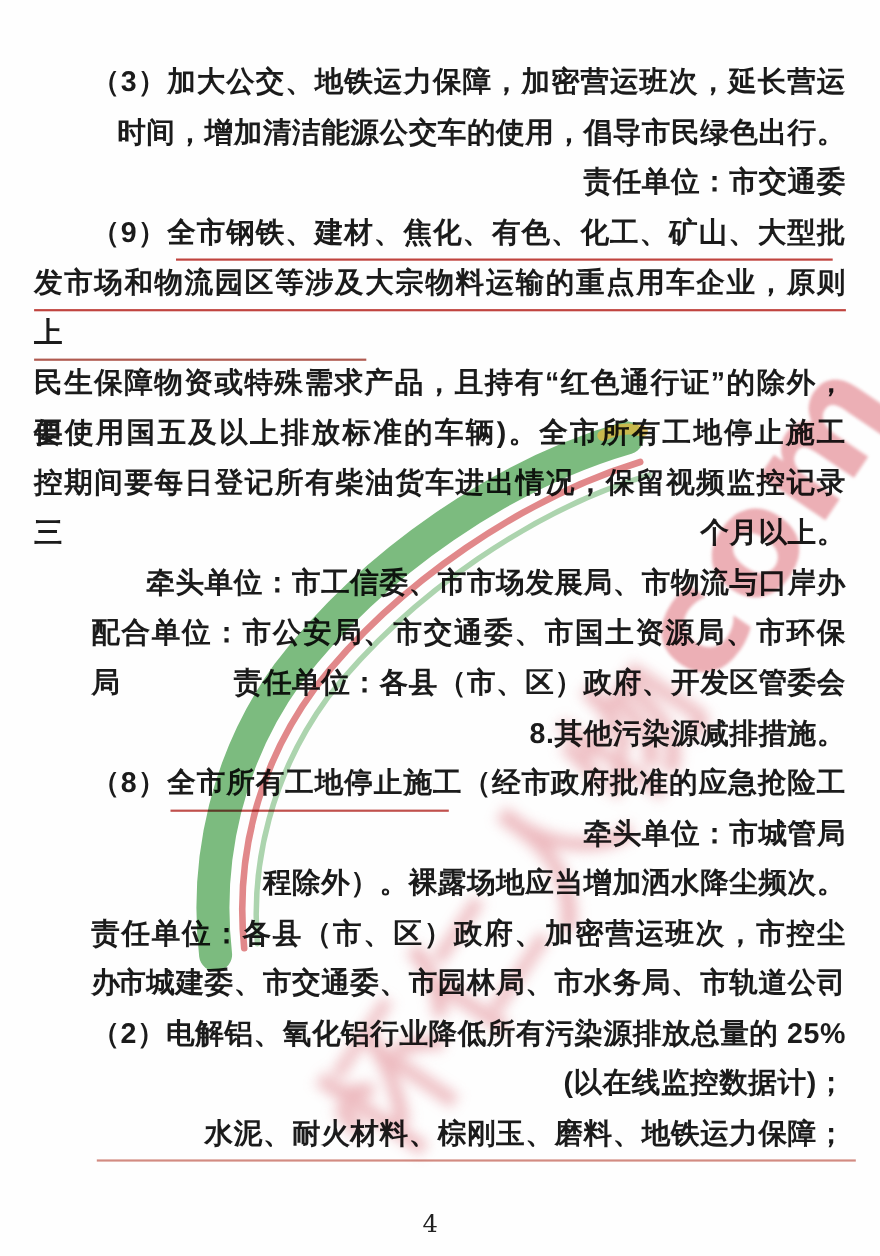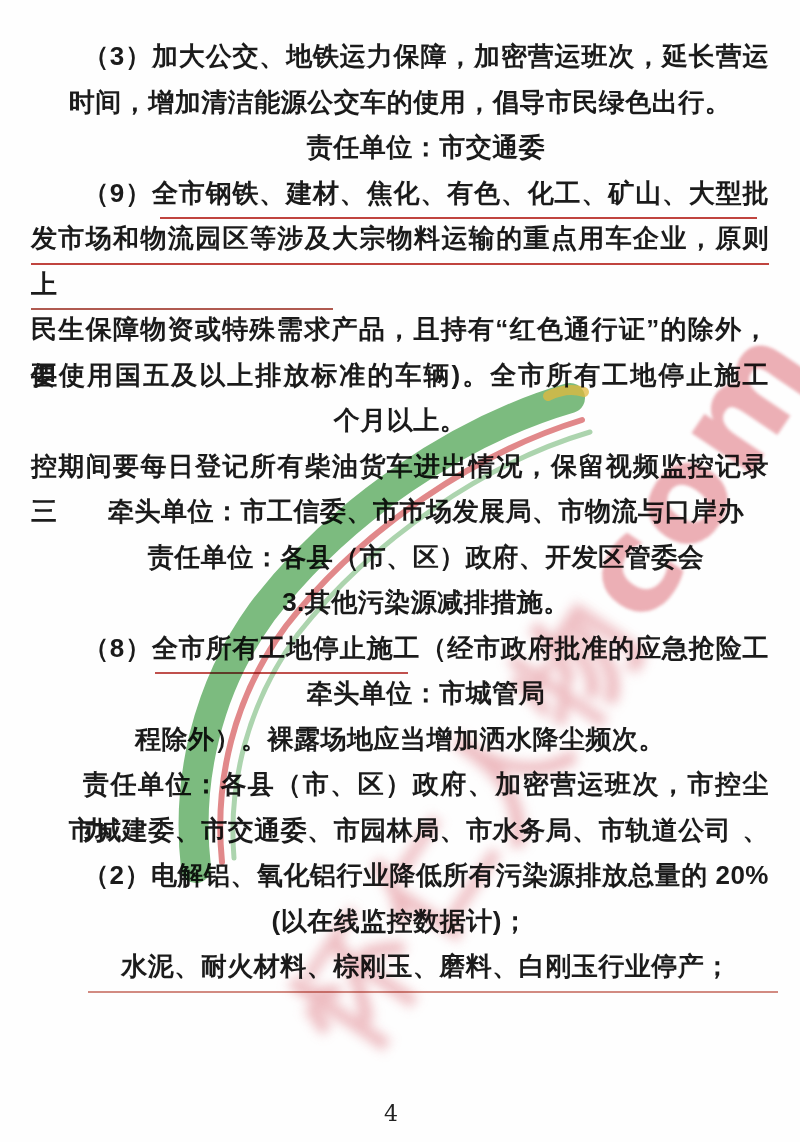--- a/index.html
+++ b/index.html
@@ -10,33 +10,33 @@
     font-family:"Liberation Sans",sans-serif;
     position:relative;
   }
   .page{
     position:absolute;inset:0;
     background:#fefefe;
   }
   
   .textblock{
     position:absolute;
-    left:31px;top:34px;
+    left:31px;top:52px;
     width:738px;
     color:#1b1b1b;
   }
   .line{
     position:relative;
     height:45.5px;
     line-height:45.5px;
     font-size:26px;
     font-weight:600;
     letter-spacing:0.5px;
     white-space:normal;
-    text-align:center;
+    text-align:right;
   }
   .line.indent{padding-left:52px;}
   .line.justify{
     text-align:justify;
     text-align-last:justify;
   }
   .line .t{display:inline;}
   .ul{
     position:absolute;
     bottom:-3px;
@@ -88,33 +88,34 @@
 
   <div class="textblock" id="lines">
       <div class="line indent justify"><span class="t">（3）加大公交、地铁运力保障，加密营运班次，延长营运</span></div>
       <div class="line"><span class="t">时间，增加清洁能源公交车的使用，倡导市民绿色出行。</span></div>
       <div class="line indent"><span class="t">责任单位：市交通委</span></div>
       <div class="line indent justify"><span class="t">（9）全市钢铁、建材、焦化、有色、化工、矿山、大型批</span><i class="ul" style="left: 129px; width: 597px; background: rgb(192, 68, 63);"></i></div>
       <div class="line justify"><span class="t">发市场和物流园区等涉及大宗物料运输的重点用车企业，原则上</span><i class="ul" style="left: 0px; width: 738px; background: rgb(192, 68, 63);"></i></div>
       <div class="line justify"><i class="ul" style="left: 0px; width: 302px; background: rgb(176, 90, 80);"></i></div>
       <div class="line justify"><span class="t">民生保障物资或特殊需求产品，且持有“红色通行证”的除外，但</span></div>
       <div class="line justify"><span class="t">要使用国五及以上排放标准的车辆)。全市所有工地停止施工</span></div>
+      <div class="line justify"><span class="t">控期间要每日登记所有柴油货车进出情况，保留视频监控记录三</span></div>
       <div class="line"><span class="t">个月以上。</span></div>
-      <div class="line justify"><span class="t">控期间要每日登记所有柴油货车进出情况，保留视频监控记录三</span></div>
       <div class="line indent"><span class="t">牵头单位：市工信委、市市场发展局、市物流与口岸办</span></div>
+      <div class="line indent justify"><span class="t">配合单位：市公安局、市交通委、市国土资源局、市环保局</span></div>
       <div class="line indent"><span class="t">责任单位：各县（市、区）政府、开发区管委会</span></div>
-      <div class="line indent"><span class="t">3.其他污染源减排措施。</span></div>
+      <div class="line indent"><span class="t">8.其他污染源减排措施。</span></div>
       <div class="line indent justify"><span class="t">（8）全市所有工地停止施工（经市政府批准的应急抢险工</span><i class="ul" style="left: 124px; width: 253px; background: rgb(192, 80, 77);"></i></div>
       <div class="line indent"><span class="t">牵头单位：市城管局</span></div>
       <div class="line"><span class="t">程除外）。裸露场地应当增加洒水降尘频次。</span></div>
       <div class="line indent justify"><span class="t">责任单位：各县（市、区）政府、加密营运班次，市控尘办、</span></div>
       <div class="line"><span class="t">市城建委、市交通委、市园林局、市水务局、市轨道公司</span></div>
-      <div class="line indent justify"><span class="t">（2）电解铝、氧化铝行业降低所有污染源排放总量的 20%</span></div>
+      <div class="line indent justify"><span class="t">（2）电解铝、氧化铝行业降低所有污染源排放总量的 25%</span></div>
       <div class="line"><span class="t">(以在线监控数据计)；</span></div>
-      <div class="line indent"><span class="t">水泥、耐火材料、棕刚玉、磨料、白刚玉行业停产；</span><i class="ul" style="left: 57px; width: 690px; background: rgb(210, 139, 130);"></i></div>
+      <div class="line indent"><span class="t">水泥、耐火材料、棕刚玉、磨料、地铁运力保障；</span><i class="ul" style="left: 57px; width: 690px; background: rgb(210, 139, 130);"></i></div>
     </div>
 
   <svg class="ribbon" viewBox="0 0 800 1142" width="800" height="1142">
     <path d="M 570,398 C 460,430 340,510 262,612 C 207,688 186,780 196,868" fill="none" stroke="#4aa24e" stroke-width="30" stroke-linecap="round" opacity="0.72"></path>
     <path d="M 582,420 C 478,452 362,528 286,626 C 233,698 214,782 222,862" fill="none" stroke="#cf3a3e" stroke-width="6" stroke-linecap="round" opacity="0.6"></path>
     <path d="M 590,432 C 488,462 374,538 298,634 C 247,704 228,784 234,858" fill="none" stroke="#4aa24e" stroke-width="5" stroke-linecap="round" opacity="0.45"></path>
     <path d="M 548,396 C 560,390 572,388 584,392" fill="none" stroke="#e3b93c" stroke-width="10" stroke-linecap="round" opacity="0.75"></path>
   </svg>
 
   <div class="wm">

